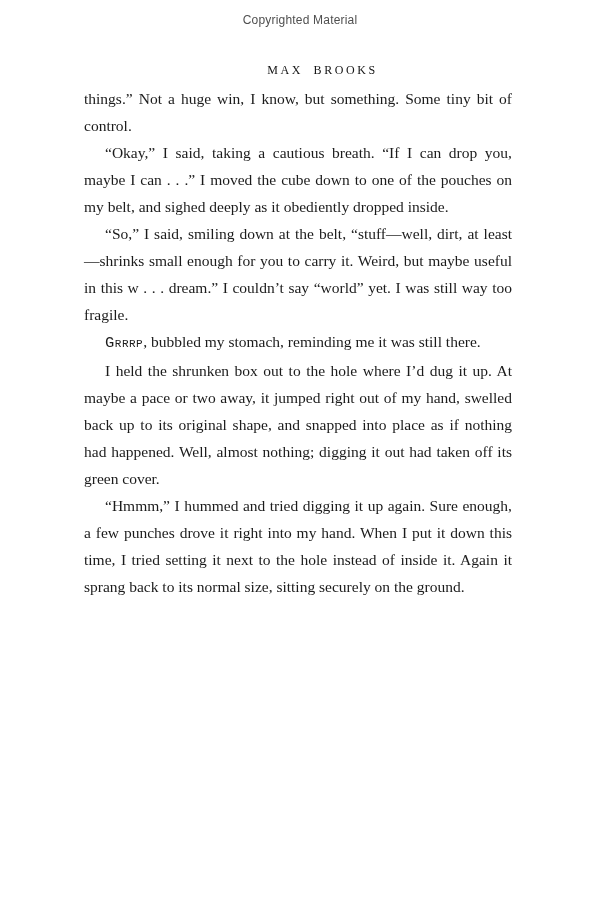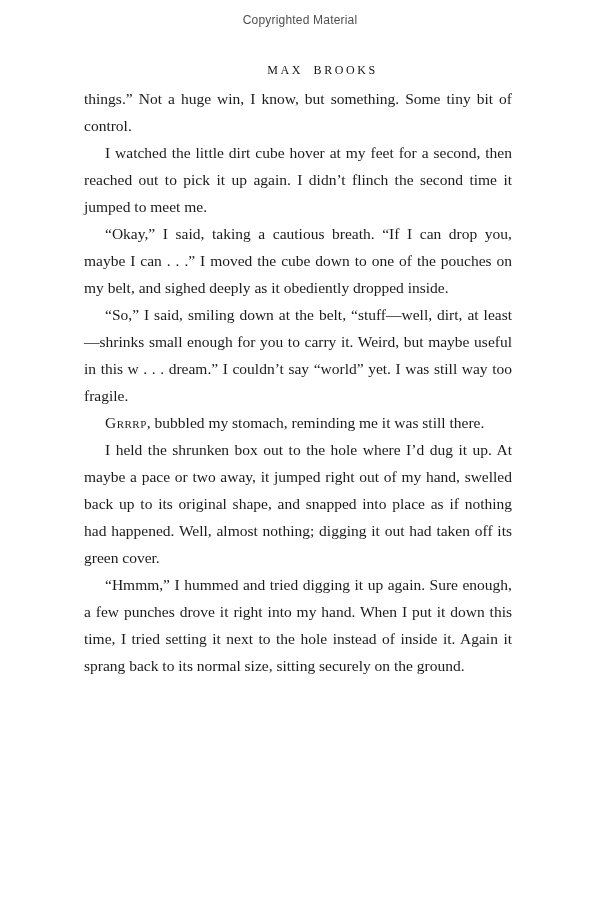--- a/index.html
+++ b/index.html
@@ -56,20 +56,21 @@
   .para {
     margin: 0;
     padding: 0;
   }
   .para.indent {
     text-indent: 21px;
   }
   .smallcaps {
     font-variant: small-caps;
     letter-spacing: 0.5px;
+    font-family: Liberation Mono, monospace;
   }
   .page-number {
     position: absolute;
     top: 829px;
     left: 0;
     right: 0;
     text-align: center;
     font-family: "Liberation Serif", serif;
     font-size: 13.5px;
     color: #0369a1;
@@ -78,21 +79,20 @@
 </head>
 <body>
 
 <div class="page">
   <div class="copyright top">Copyrighted Material</div>
 
   <div class="author">MAX BROOKS</div>
 
   <div class="body-text">
       <p class="para"><span>things.” Not a huge win, I know, but something. Some tiny bit of control.</span></p>
-      <p class="para indent"><span>I watched the little dirt cube hover at my feet for a second, then reached out to pick it up again. I didn’t flinch the second time it jumped to meet me.</span></p>
       <p class="para indent"><span>“Okay,” I said, taking a cautious breath. “If I can drop you, maybe I can .&nbsp;.&nbsp;.” I moved the cube down to one of the pouches on my belt, and sighed deeply as it obediently dropped inside.</span></p>
       <p class="para indent"><span>“So,” I said, smiling down at the belt, “stuff—well, dirt, at least—shrinks small enough for you to carry it. Weird, but maybe useful in this w .&nbsp;.&nbsp;. dream.” I couldn’t say “world” yet. I was still way too fragile.</span></p>
       <p class="para indent"><span class="smallcaps">Grrrp</span><span>, bubbled my stomach, reminding me it was still there.</span></p>
       <p class="para indent"><span>I held the shrunken box out to the hole where I’d dug it up. At maybe a pace or two away, it jumped right out of my hand, swelled back up to its original shape, and snapped into place as if nothing had happened. Well, almost nothing; digging it out had taken off its green cover.</span></p>
       <p class="para indent"><span>“Hmmm,” I hummed and tried digging it up again. Sure enough, a few punches drove it right into my hand. When I put it down this time, I tried setting it next to the hole instead of inside it. Again it sprang back to its normal size, sitting securely on the ground.</span></p>
     </div>
 
   <div class="page-number">14</div>
 
   <div class="copyright bottom">Copyrighted Material</div>

